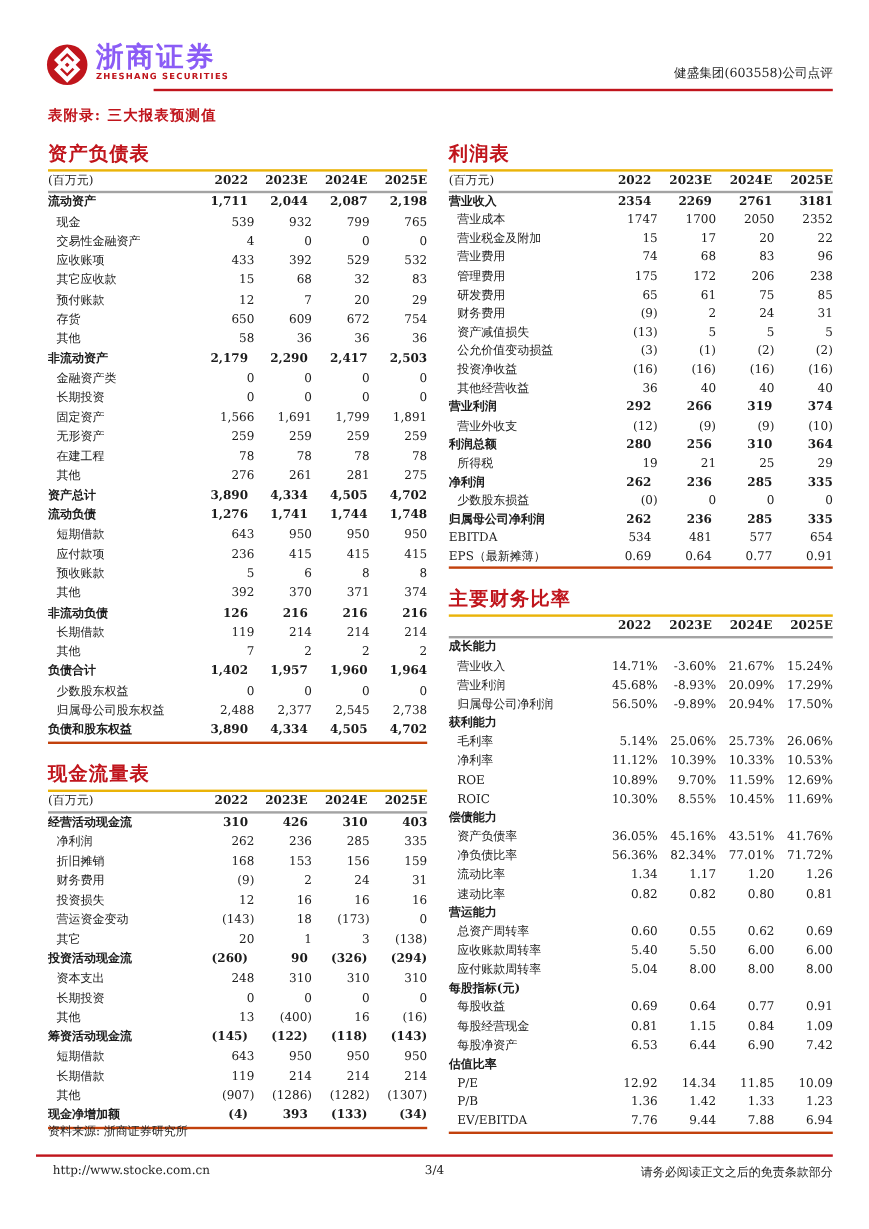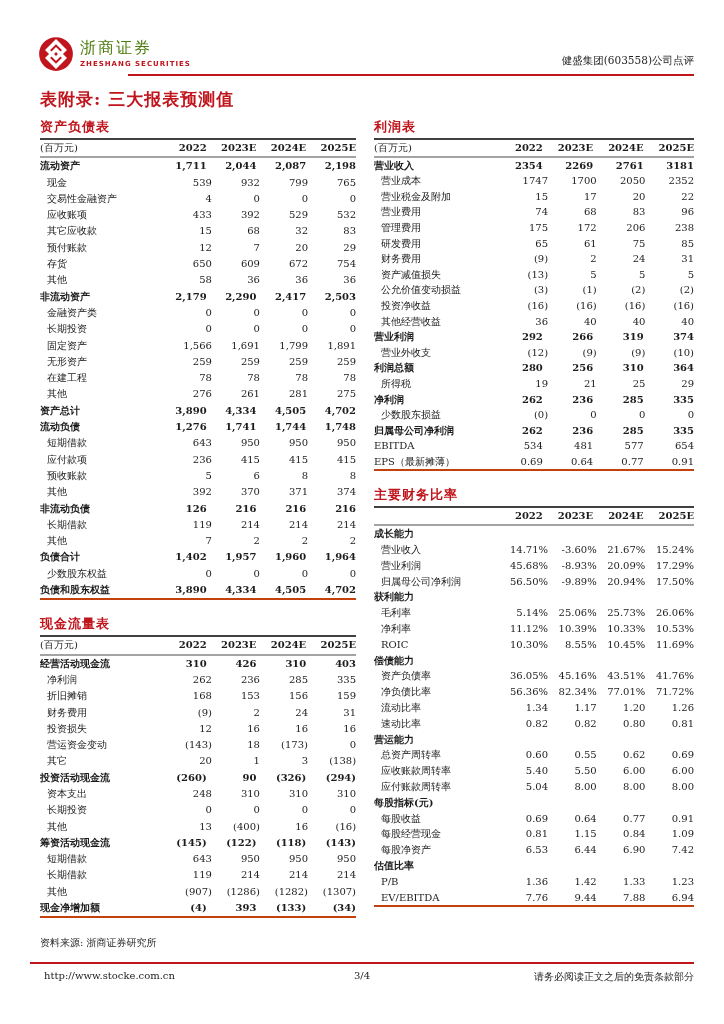--- a/index.html
+++ b/index.html
@@ -4,31 +4,31 @@
 <style>
   html,body{margin:0;padding:0;}
   body{
     width:724px;height:1024px;position:relative;overflow:hidden;
     background:#ffffff;color:#1c1c1c;
     font-family:"DejaVu Serif","Liberation Serif",serif;
   }
   
   .logo{position:absolute;left:38px;top:36px;display:flex;align-items:flex-start;gap:6px;}
   .emblem{width:36px;height:36px;}
-  .brand-cn{font-size:16px;font-weight:normal;color:#4d7c0f;letter-spacing:2px;line-height:24px;font-family:"DejaVu Sans","Liberation Sans",sans-serif;}
+  .brand-cn{font-size:23px;font-weight:bold;color:#8b5cf6;letter-spacing:2px;line-height:24px;font-family:"DejaVu Sans","Liberation Sans",sans-serif;}
   .brand-en{font-size:7px;color:#c0151c;letter-spacing:1px;font-family:"DejaVu Sans","Liberation Sans",sans-serif;font-weight:bold;}
   .header-rule{position:absolute;left:128px;right:30px;top:74px;height:2px;background:#c0151c;}
   .doc-ref{position:absolute;right:30px;top:54px;font-size:10.5px;color:#262626;}
   
-  .page-title{position:absolute;left:40px;top:88px;font-size:17px;font-weight:bold;color:#c0151c;letter-spacing:1px;}
+  .page-title{position:absolute;left:40px;top:88px;font-size:12px;font-weight:bold;color:#c0151c;letter-spacing:1px;}
   
   .col-left{position:absolute;left:40px;top:118px;width:316px;}
   .col-right{position:absolute;left:374px;top:118px;width:320px;}
   
-  .ttitle{color:#c0151c;font-weight:bold;font-size:13px;padding-bottom:2px;border-bottom:2px solid #404040;letter-spacing:1px;}
+  .ttitle{color:#c0151c;font-weight:bold;font-size:16px;padding-bottom:2px;border-bottom:2px solid #eab308;letter-spacing:1px;}
   .thead{display:flex;border-bottom:2px solid #a3a3a3;align-items:flex-end;}
   .thead .tyear{font-weight:bold;}
   .trow{display:flex;}
   .tlabel{flex:0 0 37%;white-space:nowrap;overflow:hidden;}
   .tval,.tyear{flex:1;text-align:right;white-space:nowrap;}
   .indent{padding-left:7px;}
   .bold{font-weight:bold;}
   .tbody{border-bottom:2px solid #c2410c;}
   .t-left .thead,.t-left .trow{height:16.3px;line-height:16.3px;font-size:10px;}
   .t-income .thead,.t-income .trow{height:15.6px;line-height:15.6px;font-size:10px;}
@@ -247,20 +247,27 @@
           <div class="tval">1,960</div>
           <div class="tval">1,964</div>
         </div>
         <div class="trow">
           <div class="tlabel indent">少数股东权益</div>
           <div class="tval">0</div>
           <div class="tval">0</div>
           <div class="tval">0</div>
           <div class="tval">0</div>
         </div>
+        <div class="trow">
+          <div class="tlabel indent">归属母公司股东权益</div>
+          <div class="tval">2,488</div>
+          <div class="tval">2,377</div>
+          <div class="tval">2,545</div>
+          <div class="tval">2,738</div>
+        </div>
         <div class="trow bold">
           <div class="tlabel">负债和股东权益</div>
           <div class="tval">3,890</div>
           <div class="tval">4,334</div>
           <div class="tval">4,505</div>
           <div class="tval">4,702</div>
         </div>
       </div>
   </section>
 
@@ -599,20 +606,27 @@
           <div class="tval">26.06%</div>
         </div>
         <div class="trow">
           <div class="tlabel indent">净利率</div>
           <div class="tval">11.12%</div>
           <div class="tval">10.39%</div>
           <div class="tval">10.33%</div>
           <div class="tval">10.53%</div>
         </div>
         <div class="trow">
+          <div class="tlabel indent">ROE</div>
+          <div class="tval">10.89%</div>
+          <div class="tval">9.70%</div>
+          <div class="tval">11.59%</div>
+          <div class="tval">12.69%</div>
+        </div>
+        <div class="trow">
           <div class="tlabel indent">ROIC</div>
           <div class="tval">10.30%</div>
           <div class="tval">8.55%</div>
           <div class="tval">10.45%</div>
           <div class="tval">11.69%</div>
         </div>
         <div class="trow">
           <div class="tlabel bold">偿债能力</div>
           <div class="tval"></div>
           <div class="tval"></div>
@@ -704,20 +718,27 @@
           <div class="tval">7.42</div>
         </div>
         <div class="trow">
           <div class="tlabel bold">估值比率</div>
           <div class="tval"></div>
           <div class="tval"></div>
           <div class="tval"></div>
           <div class="tval"></div>
         </div>
         <div class="trow">
+          <div class="tlabel indent">P/E</div>
+          <div class="tval">12.92</div>
+          <div class="tval">14.34</div>
+          <div class="tval">11.85</div>
+          <div class="tval">10.09</div>
+        </div>
+        <div class="trow">
           <div class="tlabel indent">P/B</div>
           <div class="tval">1.36</div>
           <div class="tval">1.42</div>
           <div class="tval">1.33</div>
           <div class="tval">1.23</div>
         </div>
         <div class="trow">
           <div class="tlabel indent">EV/EBITDA</div>
           <div class="tval">7.76</div>
           <div class="tval">9.44</div>

